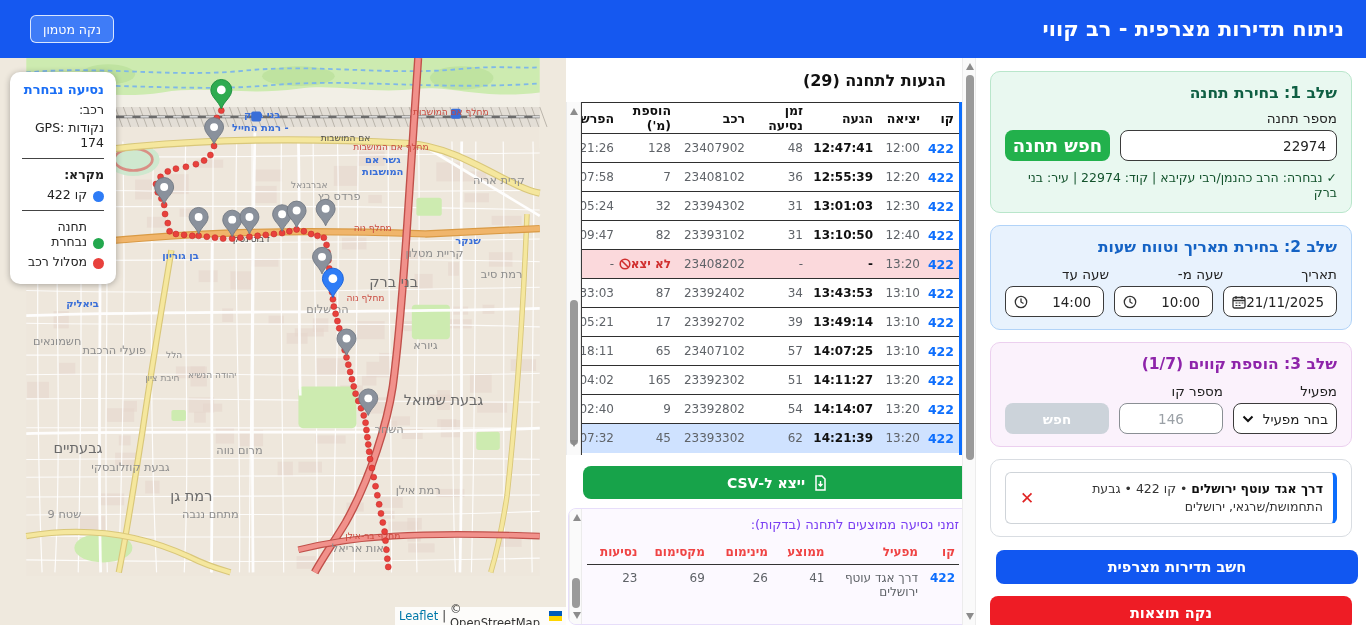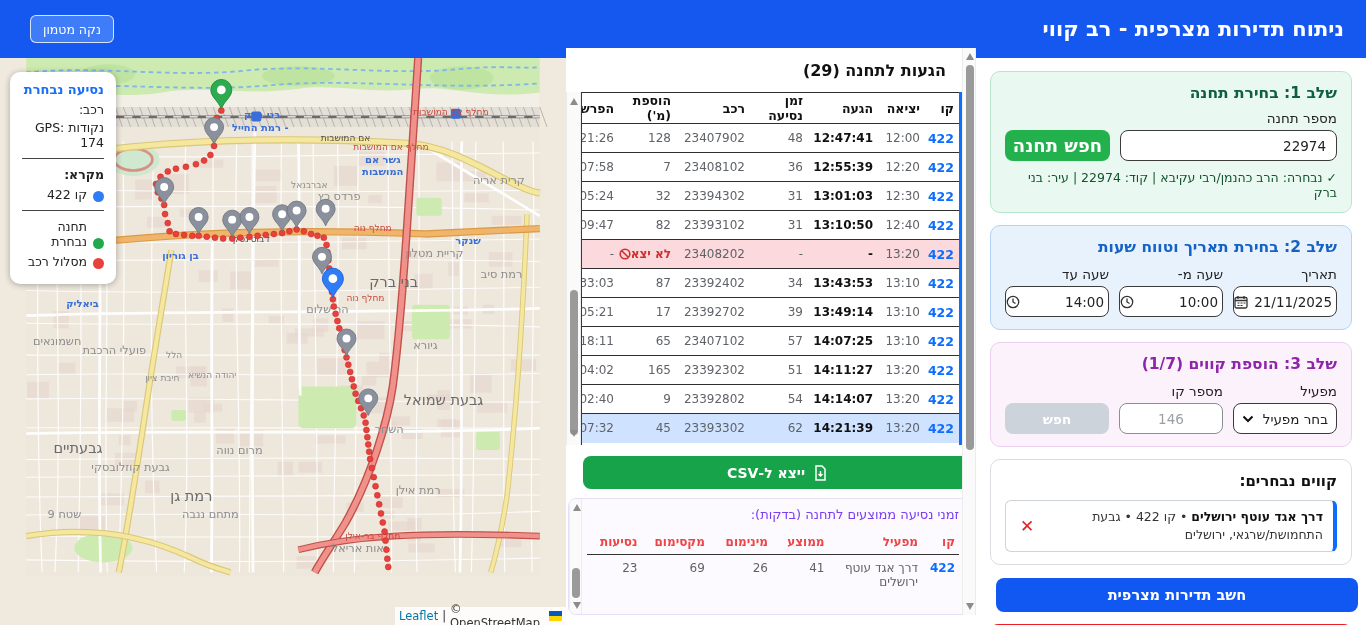--- a/index.html
+++ b/index.html
@@ -9,21 +9,21 @@
   
   #header { position:absolute; left:0; top:0; width:1366px; height:58px; background:#1558f0;
             display:flex; align-items:center; }
   #header .title { position:absolute; right:22px; color:#fff; font-size:21px; font-weight:bold; }
   #clear-cache { position:absolute; left:30px; top:15px; height:28px; padding:0 12px;
                  background:#3f7cf7; border:1px solid rgba(255,255,255,.8); border-radius:6px;
                  color:#fff; font-size:12.5px; font-family:inherit; cursor:pointer; }
 
   
   #map-col   { position:absolute; left:0;    top:58px; width:566px; height:567px; overflow:hidden; background:#efe9de; }
-  #mid-col   { position:absolute; left:566px; top:48px; width:410px; height:567px; background:#fff; }
+  #mid-col   { position:absolute; left:566px; top:58px; width:410px; height:567px; background:#fff; }
   #right-col { position:absolute; left:976px; top:58px; width:390px; height:567px; background:#fff; overflow:hidden; }
 
   
   #map-svg { position:absolute; left:0; top:0; }
   .ml-town { font-size:16px; fill:#6a6a6a; }
   .ml-hood { font-size:12.5px; fill:#8d8d8d; }
   .ml-small{ font-size:10px;  fill:#8d8d8d; }
   .ml-blue { font-size:11px;  fill:#3a6fd8; font-weight:bold; }
   .ml-red  { font-size:10px;  fill:#c9473c; }
   .ml-road { font-size:10px;  fill:#4c4c4c; }
@@ -86,21 +86,21 @@
   #step2 h3 { color:#1462c4; }
   #step3 { background:#fbf2fc; border:1px solid #ecd0ef; }
   #step3 h3 { color:#8e24aa; }
   .panel h3 { font-size:15.5px; margin-bottom:8px; }
   .fld-label { font-size:13.5px; color:#222; margin:2px 0 4px; text-align:right; }
   .grid3 { display:grid; grid-template-columns:1fr 1fr 1fr; gap:10px; }
   .grid-s1 { display:grid; grid-template-columns:1fr 105px; gap:10px; }
   .inputbox, input.textbox { height:31px; border:1.5px solid #3b3b3b; border-radius:8px; background:#fff;
              font-size:13.5px; color:#222; font-family:inherit; }
   input.textbox { width:100%; padding:0 10px; text-align:right; }
-  .inputbox { display:flex; align-items:center; padding:0 0; direction:ltr; }
+  .inputbox { display:flex; align-items:center; padding:0 8px; direction:ltr; }
   .inputbox .val { margin-left:auto; padding-right:4px; }
   .btn-green { height:31px; background:#22b14c; color:#fff; border:none; border-radius:8px;
                font-weight:bold; font-size:18px; font-family:inherit; cursor:pointer; }
   .btn-gray  { height:31px; background:#ccd3da; color:#fff; border:none; border-radius:8px;
                font-weight:bold; font-size:13.5px; font-family:inherit; }
   #sel-ok { margin-top:9px; font-size:12.5px; color:#14532d; text-align:right; }
   #line-num-input { color:#9aa0a6; border-color:#8a8f94; text-align:center; }
   .selectbox { justify-content:space-between; direction:rtl; padding:0 8px; cursor:pointer; }
 
   #chosen-card { margin:12px 14px 0; border:1px solid #d9dde2; border-radius:10px; padding:12px 14px; background:#fff; }
@@ -769,21 +769,20 @@
         <svg width="12" height="8" viewBox="0 0 12 8">
           <path d="M1.5,1.5 L6,6 L10.5,1.5" fill="none" stroke="#111" stroke-width="2"></path>
         </svg>
       </div>
       <input class="textbox" id="line-num-input" value="146" style="">
       <button class="btn-gray" disabled="">חפש</button>
     </div>
   </div>
 
   <div id="chosen-card">
-    <h3>קווים נבחרים:</h3>
     <div id="chosen-items">
         <div class="chosen-item">
           <div class="chosen-text"><b>דרך אגד עוטף ירושלים</b> • קו 422 • גבעת התחמושת/שרגאי, ירושלים</div>
           <button class="x-btn">✕</button>
         </div>
       </div>
   </div>
 
   <button id="calc-btn">חשב תדירות מצרפית</button>
   <button id="clear-btn">נקה תוצאות</button>

